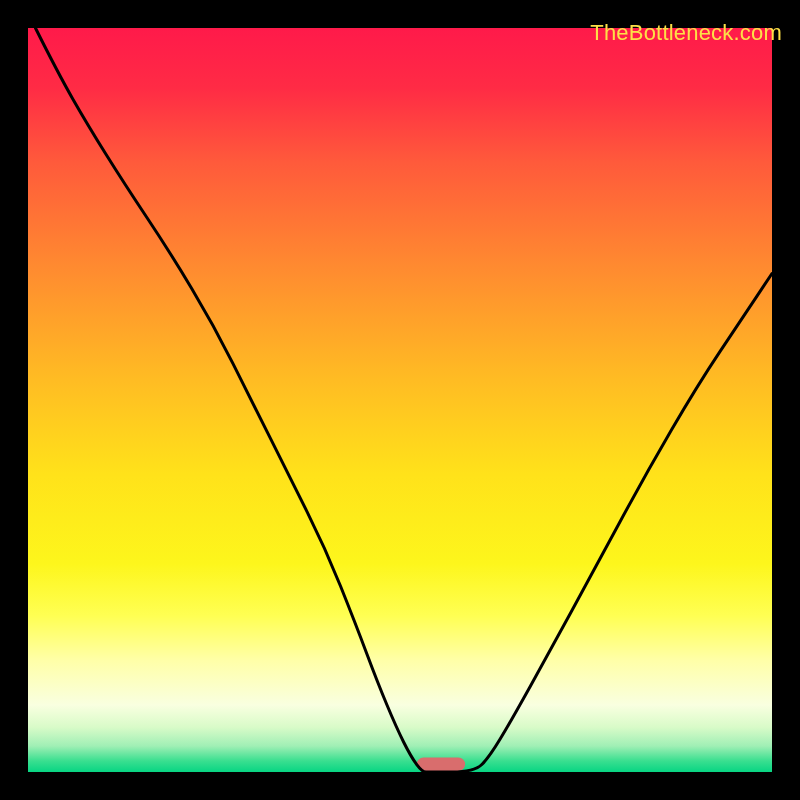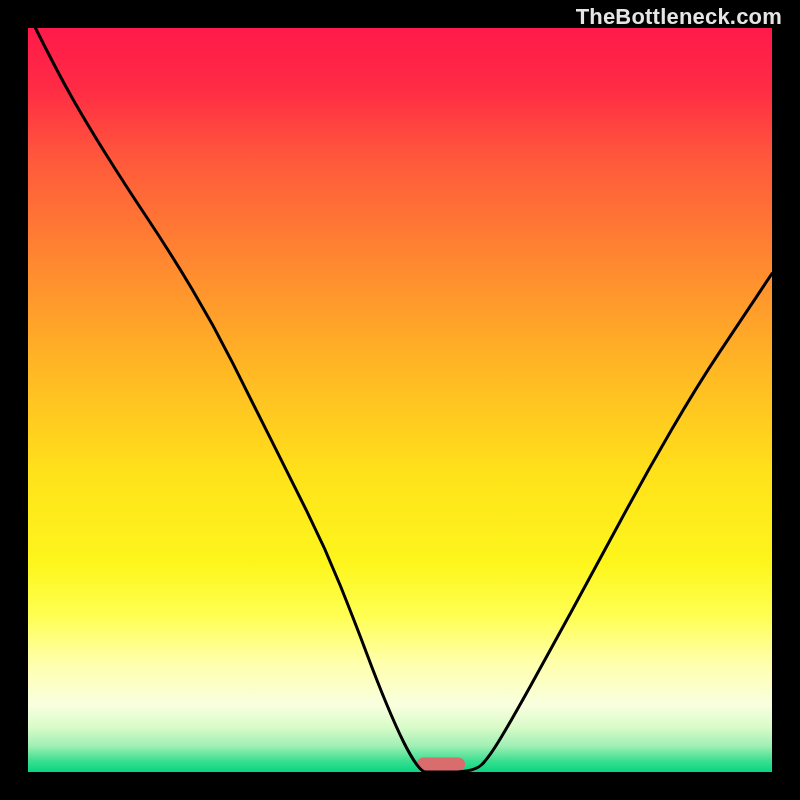--- a/index.html
+++ b/index.html
@@ -11,26 +11,26 @@
     overflow: hidden;
   }
   .frame {
     position: relative;
     width: 800px;
     height: 800px;
     background: #000;
   }
   .watermark {
     position: absolute;
-    top: 4px;
+    top: 20px;
     right: 18px;
     font-family: Arial, Helvetica, sans-serif;
     font-size: 22px;
-    font-weight: bold;
-    color: #e5e5e5;
+    font-weight: normal;
+    color: #fde047;
     letter-spacing: 0.2px;
   }
   svg {
     position: absolute;
     top: 0;
     left: 0;
   }
 </style>
 </head>
 <body>

